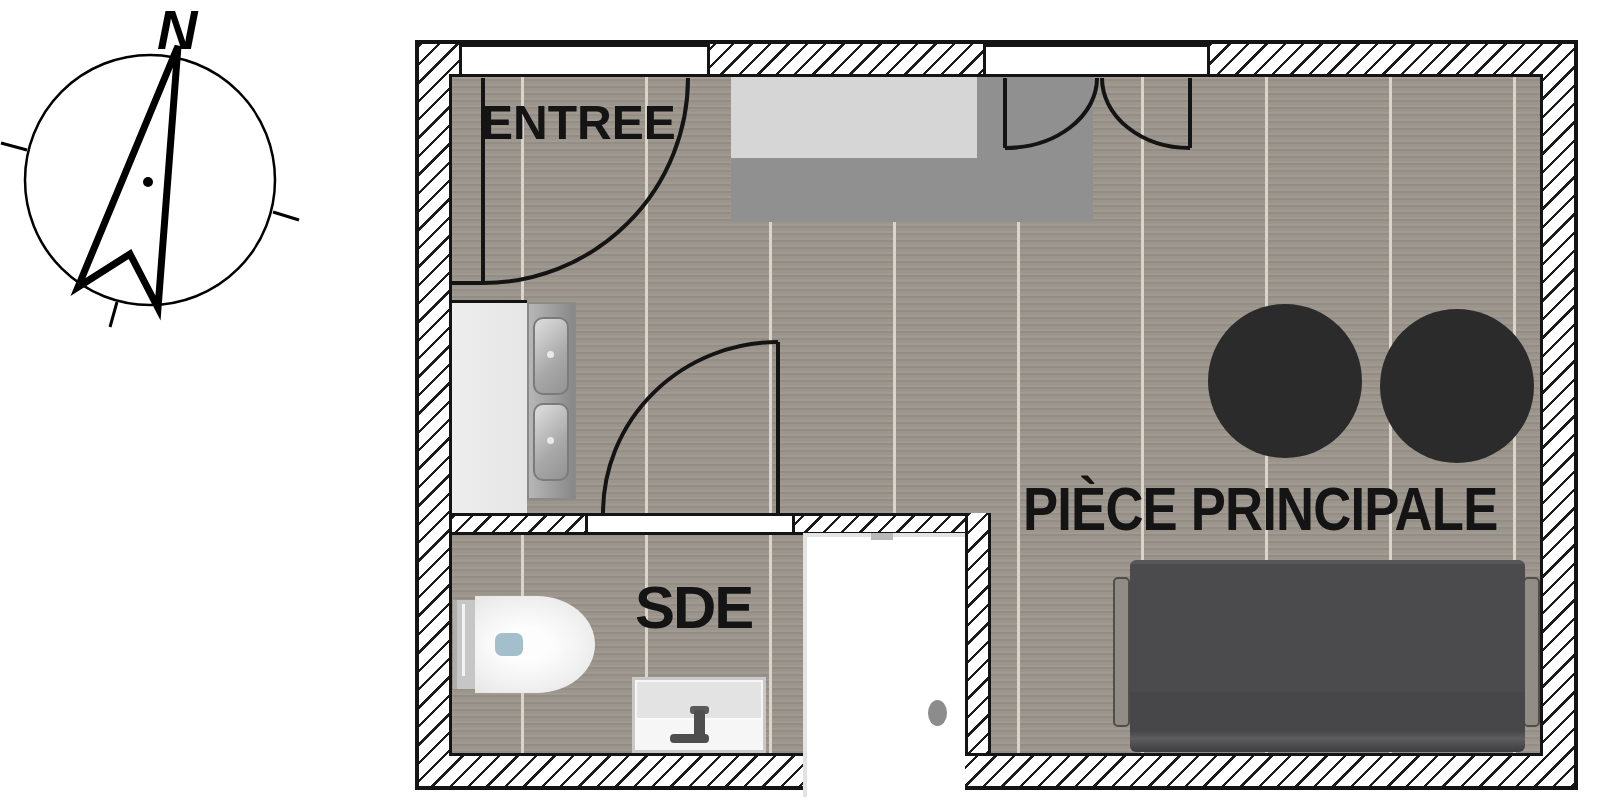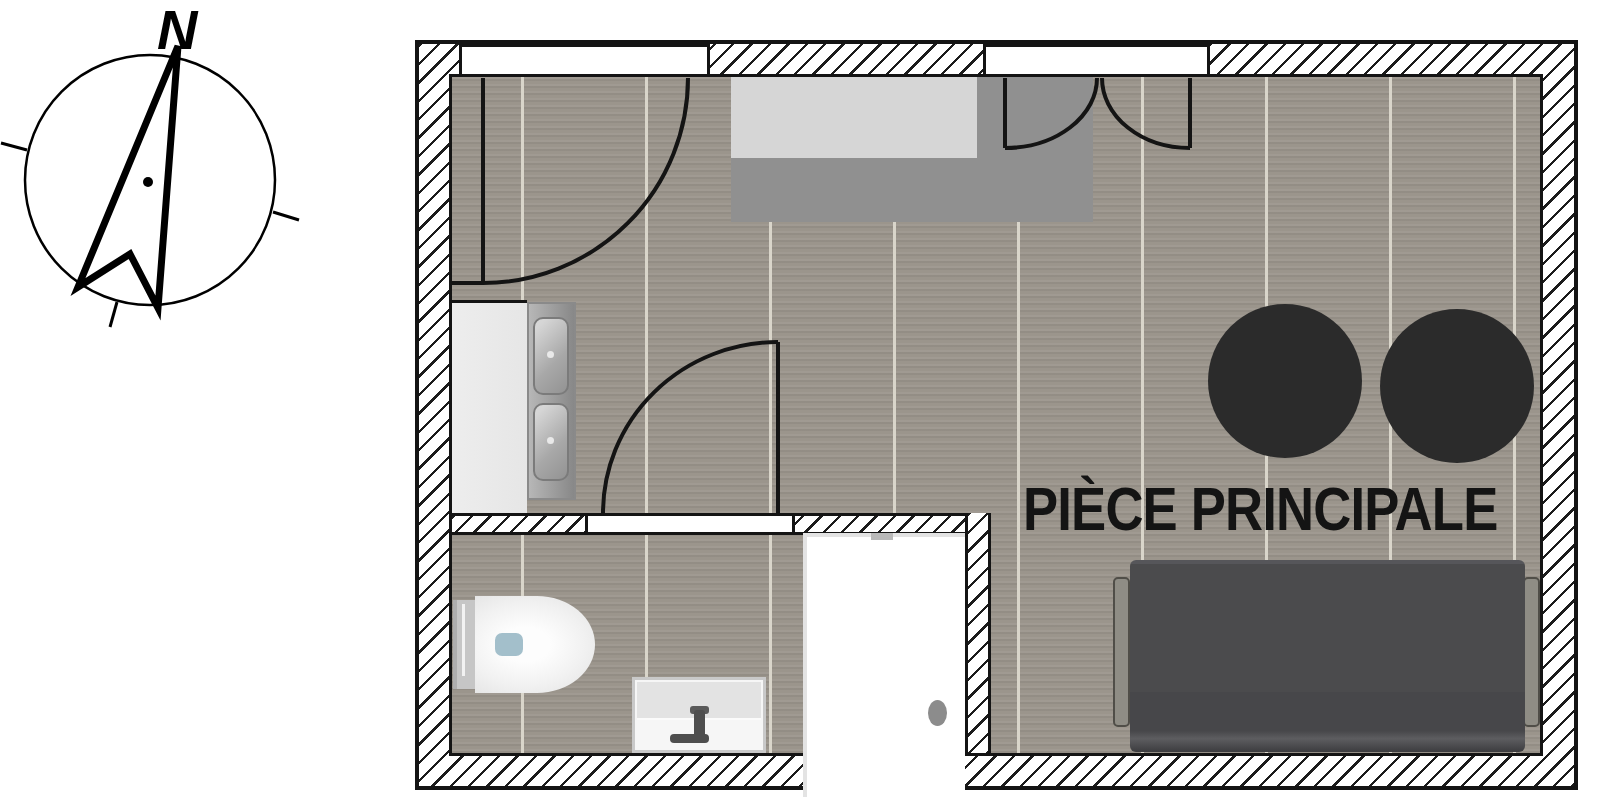--- a/index.html
+++ b/index.html
@@ -155,14 +155,16 @@
       <path d="M33 239 H64"></path>
       <path d="M586 34 V104"></path>
       <path d="M678 34 A92 70 0 0 1 586 104"></path>
       <path d="M771 34 V104"></path>
       <path d="M683 34 A88 70 0 0 0 771 104"></path>
       <path d="M359 298 V469"></path>
       <path d="M184 469 A175 171 0 0 1 359 298"></path>
     </g>
   </svg>
 
+  <div id="label-entree" class="room-label">ENTREE</div>
+  <div id="label-sde" class="room-label">SDE</div>
   <div id="label-piece" class="room-label">PIÈCE PRINCIPALE</div>
 </div>
 
 </body></html>

